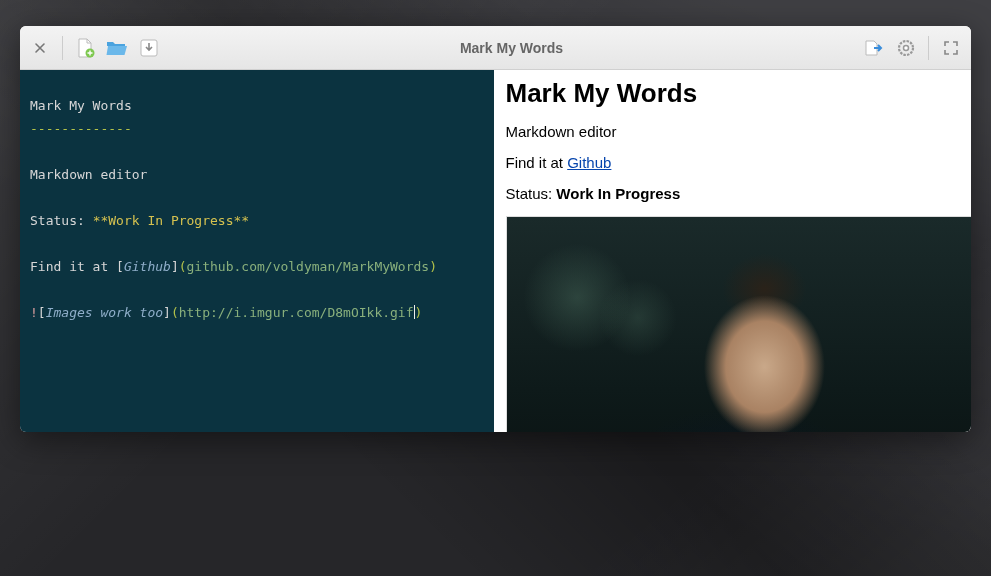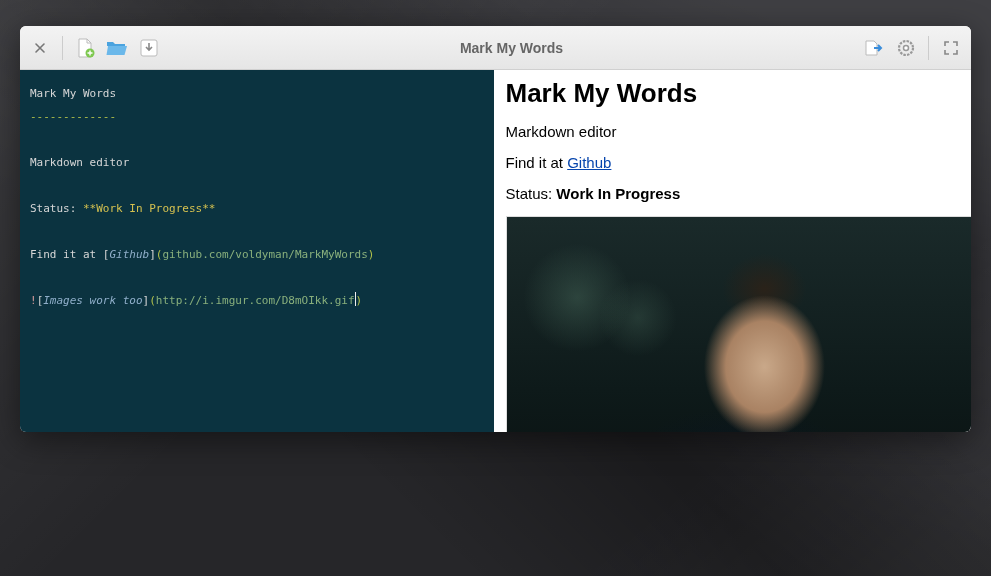--- a/index.html
+++ b/index.html
@@ -63,23 +63,23 @@
 .content {
   flex: 1;
   display: flex;
   min-height: 0;
 }
 .editor {
   flex: 1;
   background: #0b3340;
   color: #d7d7d7;
   font-family: "DejaVu Sans Mono", Menlo, Consolas, monospace;
-  font-size: 11px;
+  font-size: 13px;
   line-height: 23px;
-  padding: 12px 10px;
+  padding: 24px 10px;
   white-space: pre;
   overflow: hidden;
 }
 .editor .hr { color: #b3c24a; }
 .editor .bold-mk { color: #d6c24f; }
 .editor .link-text { color: #8faec9; font-style: italic; }
 .editor .link-url { color: #89b07c; }
 .editor .img-mk { color: #d49b9b; }
 .editor .paren { color: #b3c24a; }
 .cursor { display:inline-block; width:1px; height:14px; background:#eee; vertical-align:-2px; }

